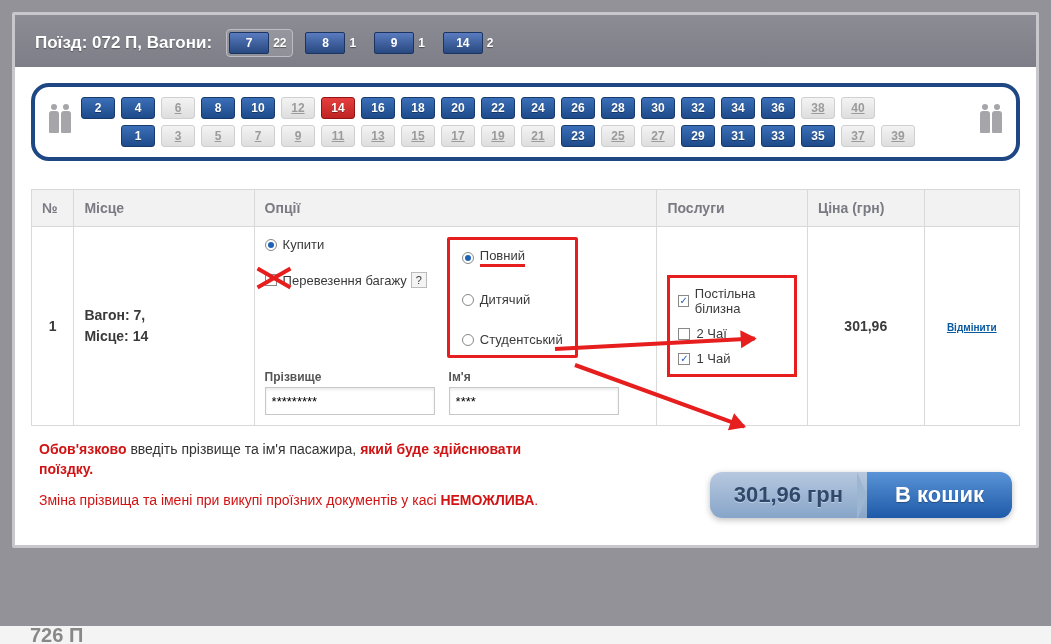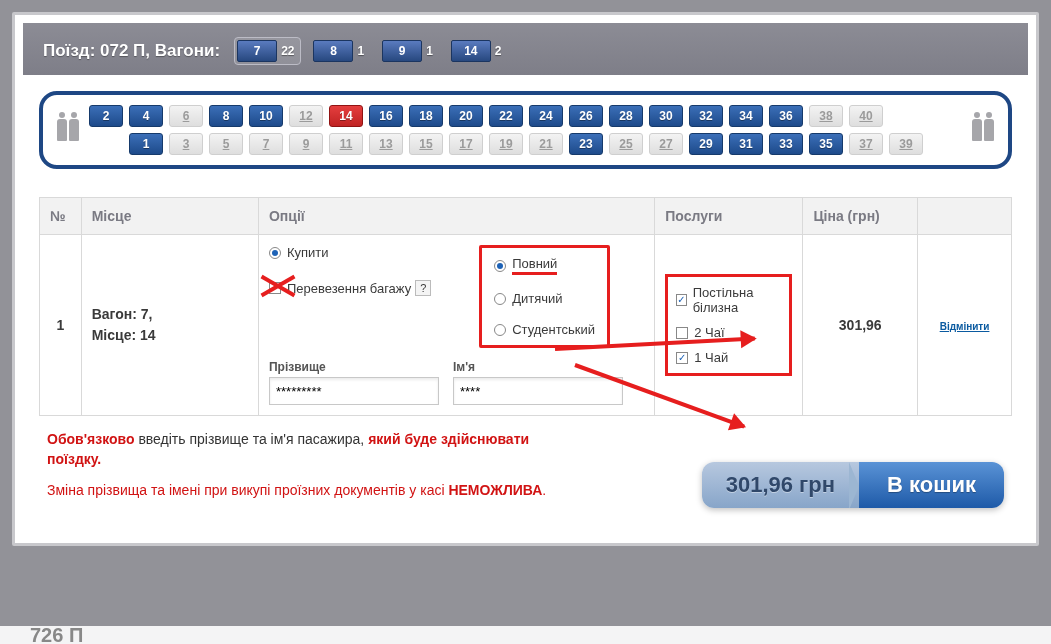--- a/index.html
+++ b/index.html
@@ -1,18 +1,18 @@
 <!DOCTYPE html>
 <html><head>
   <meta charset="utf-8">
   <style>
     * { box-sizing: border-box; margin: 0; padding: 0; }
     body { font-family: Arial, sans-serif; background: #f5f5f5; padding: 0; }
     .modal-overlay { width: 1051px; height: 644px; position: relative; background: rgba(128,128,135,0.85); padding: 12px; }
-    .modal { background: #fff; width: 100%; height: auto; border-radius: 2px; border: 3px solid #c8c8cc; padding: 8px; position: relative; }
+    .modal { background: #fff; width: 100%; height: auto; border-radius: 2px; border: 3px solid #c8c8cc; padding: 0; position: relative; }
     .close-btn { position: absolute; top: 12px; right: 12px; width: 28px; height: 28px; background: #fff; border-radius: 50%; display: flex; align-items: center; justify-content: center; cursor: pointer; color: #8a8a93; font-weight: bold; font-size: 18px; }
     .header { background: linear-gradient(180deg, #8c8c95 0%, #7e7e88 100%); padding: 14px 20px 10px; color: #fff; }
     .header-row { display: flex; align-items: center; gap: 14px; }
     .header-label { font-size: 17px; font-weight: bold; text-shadow: 0 1px 1px rgba(0,0,0,0.35); }
     .wagon-item { display: inline-flex; align-items: center; gap: 4px; padding: 2px 6px 2px 2px; border-radius: 4px; cursor: pointer; }
     .wagon-item.active { border: 1px solid #bcbcc6; background: rgba(255,255,255,0.12); }
     .wagon-icon { width: 40px; height: 22px; background: linear-gradient(180deg,#5a7bbf 0%, #27487f 100%); border-radius: 2px; display: flex; align-items: center; justify-content: center; color: #fff; font-size: 12px; font-weight: bold; border: 1px solid #1b3560; position: relative; }
     .wagon-count { color: #fff; font-size: 12px; font-weight: bold; text-shadow: 0 1px 1px rgba(0,0,0,0.4); }
     .header-date { font-size: 13px; color: #e2e2e6; margin-top: 4px; text-shadow: 0 1px 1px rgba(0,0,0,0.3); }
     .content { padding: 16px; }
@@ -27,21 +27,21 @@
     .seat.selected { background: linear-gradient(180deg,#e53e3e,#c02323); border: 1px solid #911313; }
     .seat.placeholder { visibility: hidden; }
     .details-table { width: 100%; border-collapse: collapse; border: 1px solid #d9d9d9; }
     .details-table th { background: #f2f2f2; color: #7a7a83; font-size: 14px; padding: 10px; border: 1px solid #d9d9d9; text-align: left; font-weight: bold; }
     .details-table td { padding: 10px; border: 1px solid #d9d9d9; color: #3a3a3a; vertical-align: middle; font-size: 14px; }
     .num-col { width: 40px; text-align: center; color: #5a5a5a; font-weight: bold; }
     .place-col { width: 170px; font-weight: bold; color: #333; line-height: 1.5; }
     .options-col { width: 380px; }
     .options-inner { display: flex; gap: 20px; align-items: flex-start; margin-bottom: 12px; }
     .left-opts { display: flex; flex-direction: column; gap: 20px; font-size: 13px; }
-    .ticket-type-box { border: 3px solid #e61e1e; padding: 8px 12px; border-radius: 2px; display: flex; flex-direction: column; gap: 16px; font-size: 13px; margin-left: 28px; }
+    .ticket-type-box { border: 3px solid #e61e1e; padding: 8px 12px; border-radius: 2px; display: flex; flex-direction: column; gap: 25px; font-size: 13px; }
     .radio-label { display: flex; align-items: center; gap: 6px; cursor: pointer; }
     .radio-circle { width: 12px; height: 12px; border-radius: 50%; border: 1px solid #888; display: inline-flex; align-items: center; justify-content: center; }
     .radio-circle.filled::after { content: ''; width: 6px; height: 6px; border-radius: 50%; background: #1d62b6; }
     .checkbox-square { width: 12px; height: 12px; border: 1px solid #888; display: inline-flex; align-items: center; justify-content: center; font-size: 10px; color: #1d62b6; line-height: 1; }
     .baggage-row { display: flex; align-items: center; gap: 4px; position: relative; }
     .red-x { position: absolute; left: -8px; top: -8px; width: 36px; height: 28px; pointer-events: none; }
     .red-x::before, .red-x::after { content: ''; position: absolute; width: 38px; height: 4px; background: #e61e1e; top: 12px; left: -2px; }
     .red-x::before { transform: rotate(30deg); }
     .red-x::after { transform: rotate(-30deg); }
     .help-btn { width: 16px; height: 16px; border: 1px solid #bbb; background: #f4f4f4; font-size: 11px; display: inline-flex; align-items: center; justify-content: center; cursor: pointer; }

